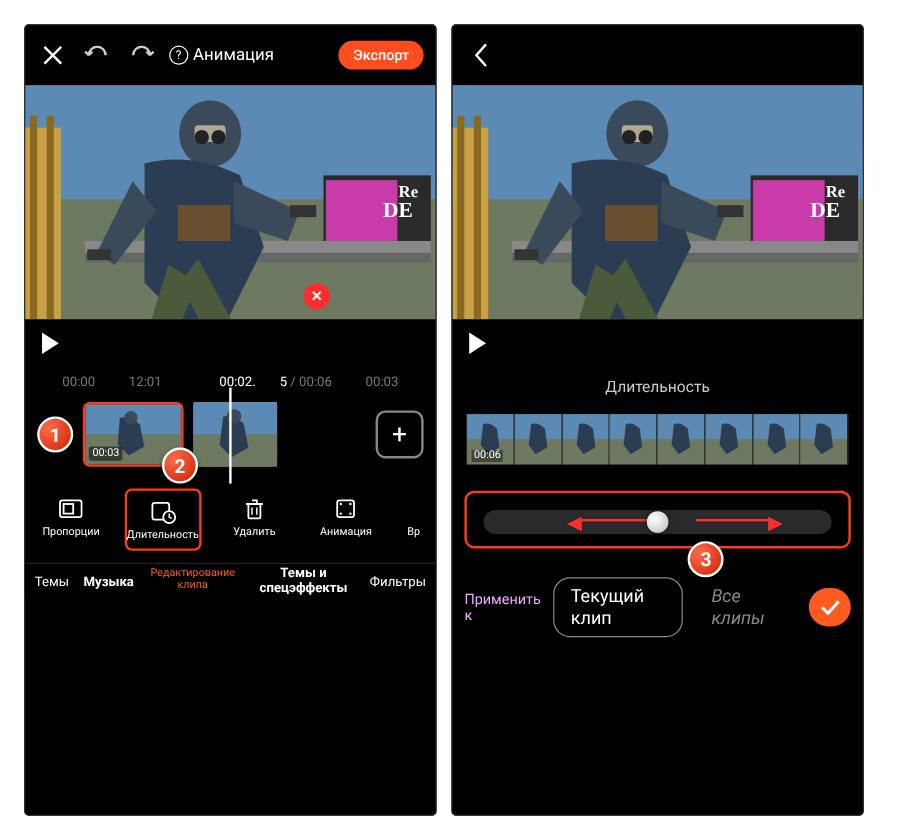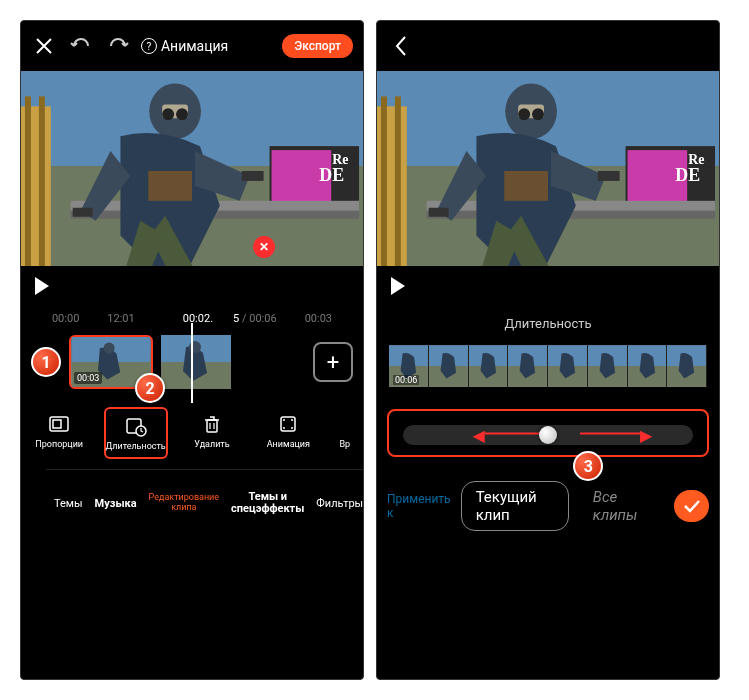--- a/index.html
+++ b/index.html
@@ -212,27 +212,26 @@
 }
 .marker-2 {
   position: absolute;
   top: -16px;
   left: 114px;
 }
 .tabs-row {
   display: flex;
   background: #000;
   border-top: 1px solid #222;
-  padding: 19px 4px;
+  padding: 0 4px;
   gap: 4px;
   font-size: 11px;
   color: #fff;
   justify-content: space-around;
   align-items: center;
-  margin-left: 25px;
 }
 .tab-item { padding: 2px 4px; text-align: center; }
 .tab-active { color: #ff5a1f; font-size: 9px; line-height: 1.1; }
 .tab-bold { font-weight: bold; }
 
 .duration-title {
   text-align: center;
   color: #ccc;
   font-size: 13px;
   padding: 10px 0;
@@ -309,21 +308,21 @@
   left: 58%;
 }
 .apply-row {
   display: flex;
   align-items: center;
   gap: 10px;
   padding: 16px 10px;
   color: #fff;
   font-size: 12px;
 }
-.apply-label { color: #0369a1; }
+.apply-label { color: #f0abfc; }
 .pill {
   padding: 6px 14px;
   border-radius: 14px;
   font-size: 15px;
 }
 .pill-active {
   border: 1px solid #888;
   color: #fff;
 }
 .pill-inactive { color: #888; font-style: italic; }

